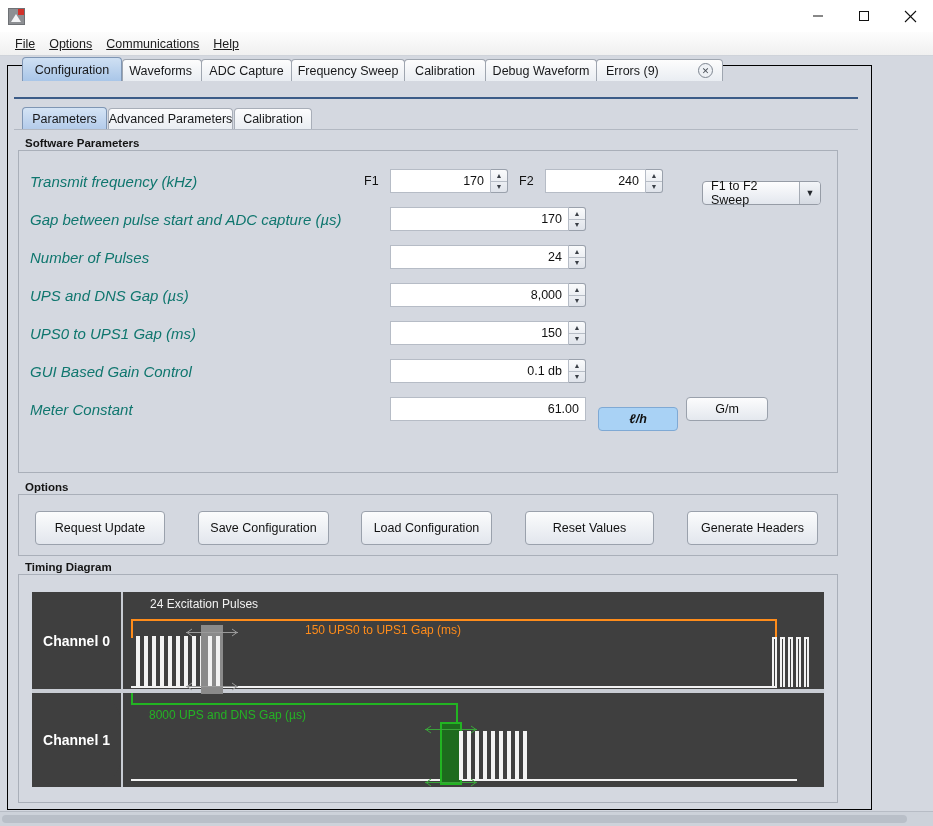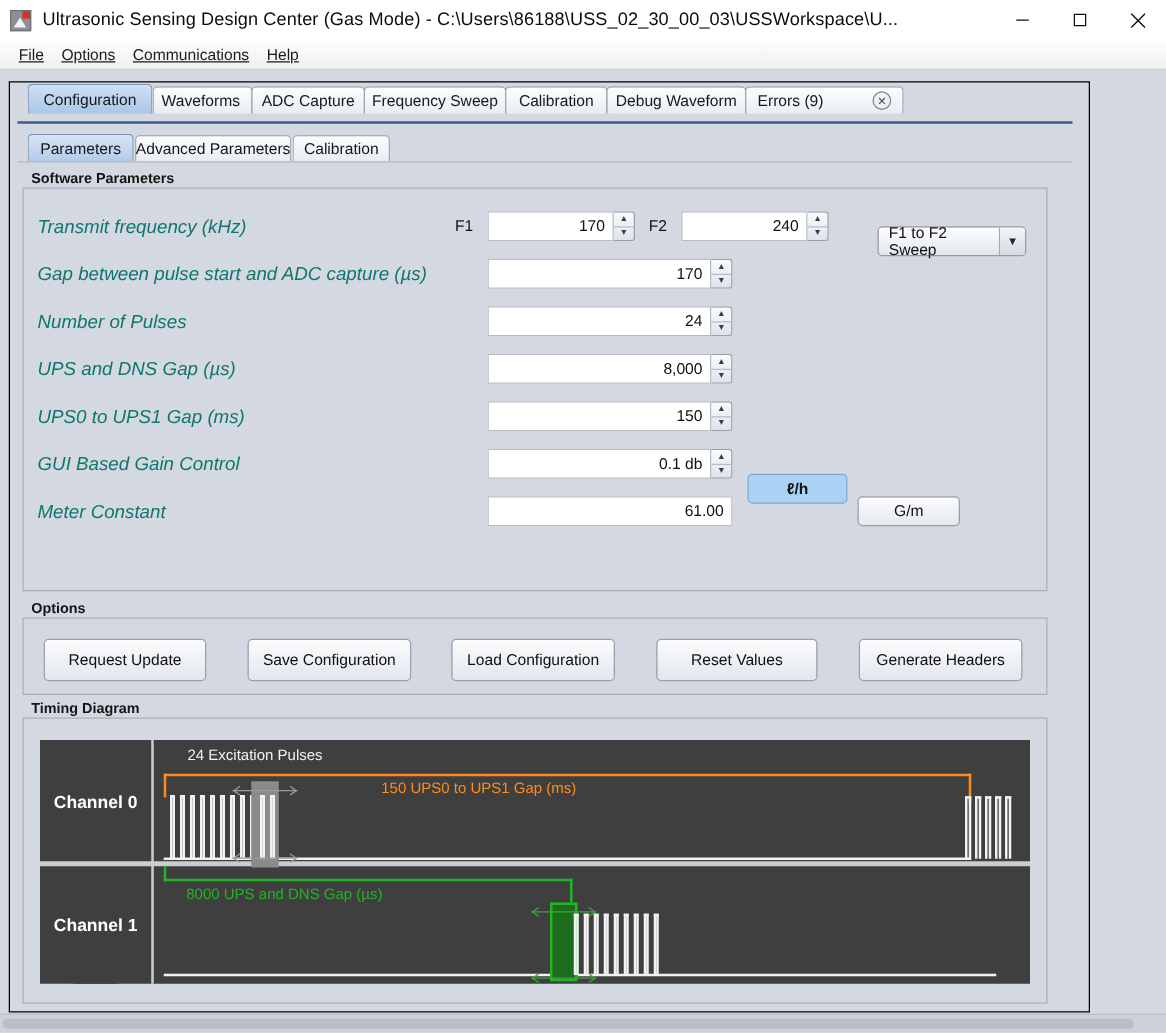--- a/index.html
+++ b/index.html
@@ -67,21 +67,21 @@
     border: 1px solid #000; box-sizing: border-box; background: #d4d8e0;
   }
 
   
   .tabstrip {
     position: absolute; left: 14px; top: 77px; width: 844px; height: 22px;
     border-bottom: 2px solid #3b5c88;
     box-sizing: border-box;
   }
   .tab {
-    position: absolute; bottom: 6px; height: 22px;
+    position: absolute; bottom: 16px; height: 22px;
     box-sizing: border-box;
     display: flex; align-items: center; justify-content: center;
     font-size: 12.5px; color: #17181a;
     background: linear-gradient(#fdfdfd, #e9edf2);
     border: 1px solid #9fa6b0; border-bottom: none;
     border-top-left-radius: 4px; border-top-right-radius: 4px;
     padding: 0 9px; white-space: nowrap;
   }
   .tab.selected {
     background: linear-gradient(#cfe0f3, #a9c6e8);
@@ -231,21 +231,20 @@
   .hscroll-thumb {
     position: absolute; left: 2px; top: 3px; height: 8px; width: 905px;
     background: #b9bfc8; border-radius: 4px;
   }
 </style>
 </head>
 <body>
 
 <div class="titlebar">
   <div class="title-icon"></div>
-  <div class="title-text">Ultrasonic Sensing Design Center (Gas Mode) - C:\Users\86188\USS_02_30_00_03\USSWorkspace\U...</div>
   <div class="win-btns">
     <div class="win-btn">
       <svg width="12" height="12" viewBox="0 0 12 12">
           <line x1="1" y1="6" x2="11" y2="6" stroke="#111" stroke-width="1"></line>
         </svg>
     </div>
     <div class="win-btn">
       <svg width="12" height="12" viewBox="0 0 12 12">
           <rect x="1.5" y="1.5" width="9" height="9" fill="none" stroke="#111" stroke-width="1"></rect>
         </svg>
@@ -372,21 +371,21 @@
 <div class="spin" style="left:390px;top:359px;width:196px;">
   <div class="txt">0.1 db</div>
   <div class="btns">
     <div>▲</div>
     <div>▼</div>
   </div>
 </div>
 
 <div class="param-label" style="left:30px;top:401px;">Meter Constant</div>
 <div class="plain-field" style="left:390px;top:397px;width:196px;">61.00</div>
-<div class="unit-btn active" style="left:598px;top:379px;width:80px;">ℓ/h</div>
+<div class="unit-btn active" style="left:598px;top:407px;width:80px;font-style:italic;">ℓ/h</div>
 <div class="unit-btn" style="left:686px;top:397px;width:82px;">G/m</div>
 
 <div class="group-title" style="left:22px;top:481px;">Options</div>
 <div class="group-box" style="left:18px;top:494px;width:820px;height:62px;"></div>
 <div class="opt-btn" style="left:35px;top:511px;width:130px;">Request Update</div>
 <div class="opt-btn" style="left:198px;top:511px;width:131px;">Save Configuration</div>
 <div class="opt-btn" style="left:361px;top:511px;width:131px;">Load Configuration</div>
 <div class="opt-btn" style="left:525px;top:511px;width:129px;">Reset Values</div>
 <div class="opt-btn" style="left:687px;top:511px;width:131px;">Generate Headers</div>
 

